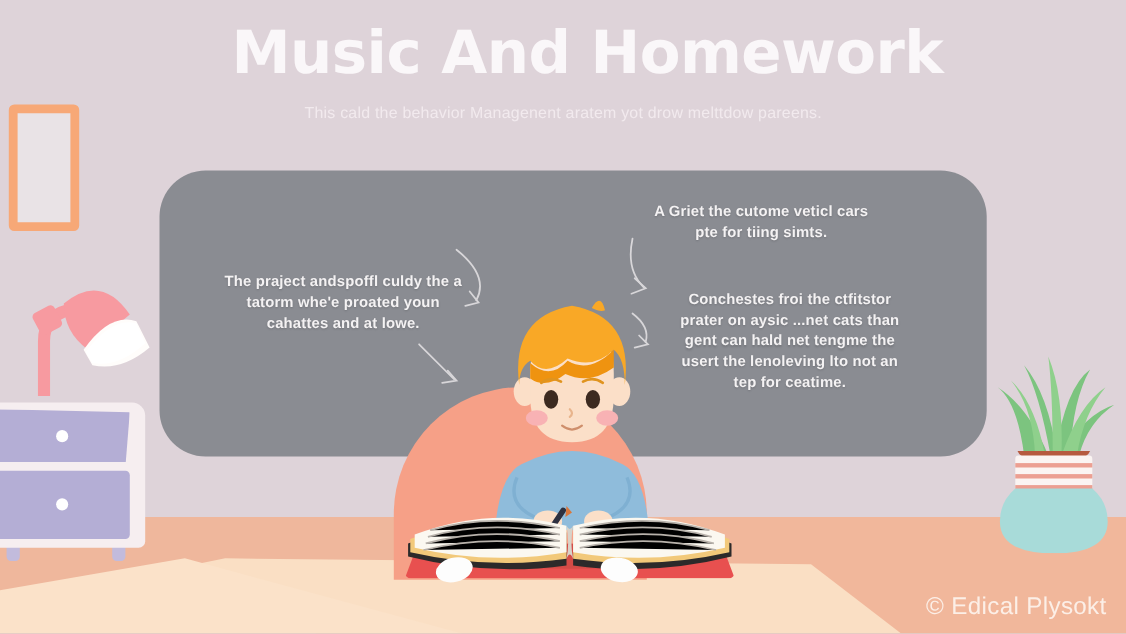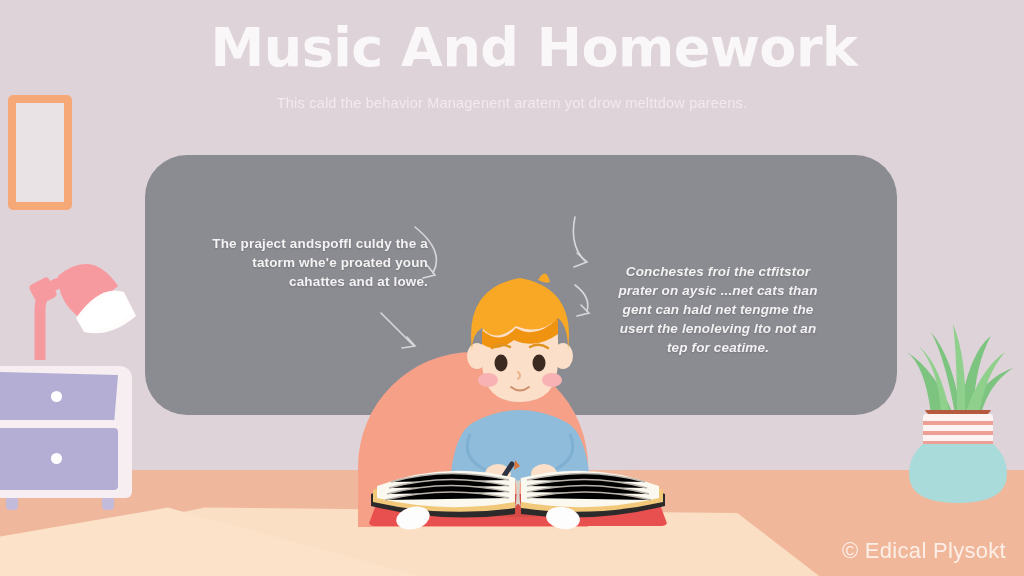--- a/index.html
+++ b/index.html
@@ -70,23 +70,23 @@
     background:#8a8c92; border-radius:42px;
   }
 
   
   .txt {
     position:absolute; color:#f4f2f3;
     font-size:13.5px; line-height:19px; font-weight:700;
     text-align:center; letter-spacing:.15px;
     text-shadow:0 1px 2px rgba(0,0,0,.18);
   }
-  #txt-left  { left:196px; top:234px; width:232px;text-align:right; }
+  #txt-left  { left:196px; top:246px; width:232px; }
   #txt-tr    { left:592px; top:182px; width:200px; }
-  #txt-br    { left:612px; top:262px; width:212px;font-style:italic; }
+  #txt-br    { left:612px; top:262px; width:212px; }
 
   
   .halo {
     position:absolute; left:358px; top:352px; width:230px; height:175px;
     background:#f6a087; border-radius:120px 120px 0 0;
   }
   .child { position:absolute; left:420px; top:252px; width:200px; height:230px; }
 
   
   .mat {
@@ -179,20 +179,21 @@
       <path d="M432 98 l10 9 l-13 5"></path>
       <path d="M430 130 Q446 142 442 156"></path>
       <path d="M436 150 l8 8 l-12 3"></path>
       <path d="M236 158 Q258 180 268 190"></path>
       <path d="M262 182 l8 9 l-13 2"></path>
     </g>
   </svg>
 
   <div class="txt" id="txt-left">The praject andspoffl culdy the a tatorm whe'e proated youn cahattes and at lowe.</div>
 
+  <div class="txt" id="txt-tr">A Griet the cutome veticl cars pte for tiing simts.</div>
 
   <div class="txt" id="txt-br">Conchestes froi the ctfitstor prater on aysic ...net cats than gent can hald net tengme the usert the lenoleving lto not an tep for ceatime.</div>
 
   <div class="halo"></div>
 
   <div class="child">
     <svg width="200" height="230" viewBox="0 0 200 230">
 
       <path d="M54 170 Q100 146 146 170 Q166 180 170 230 L30 230 Q34 180 54 170 Z" fill="#8fbcdb"></path>
 

